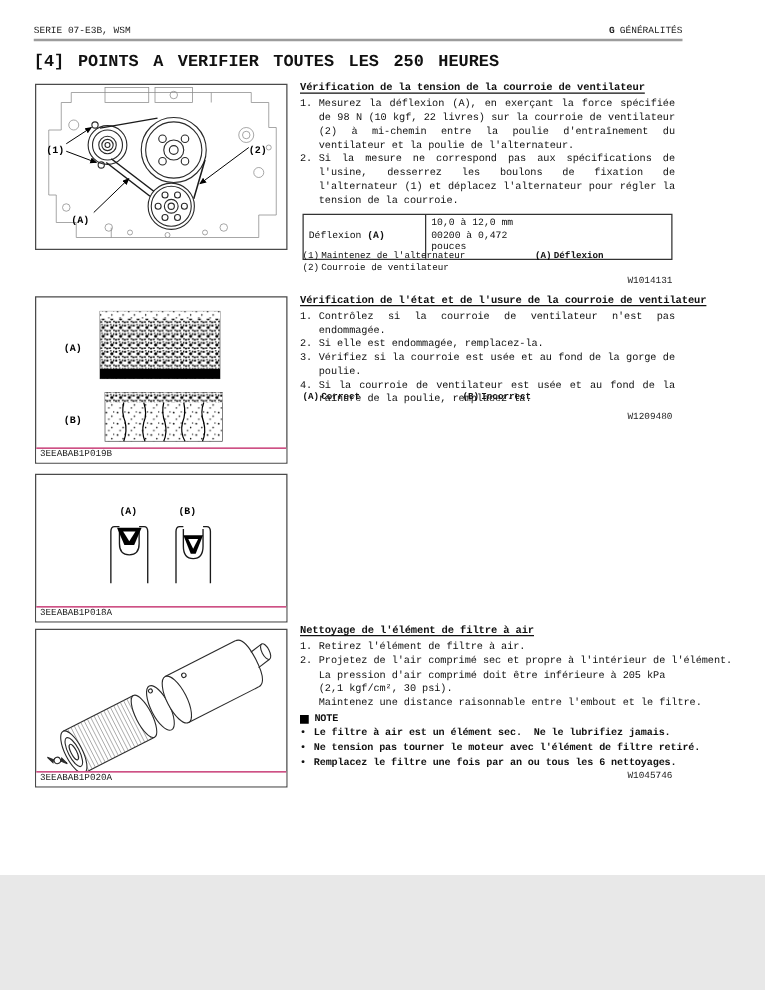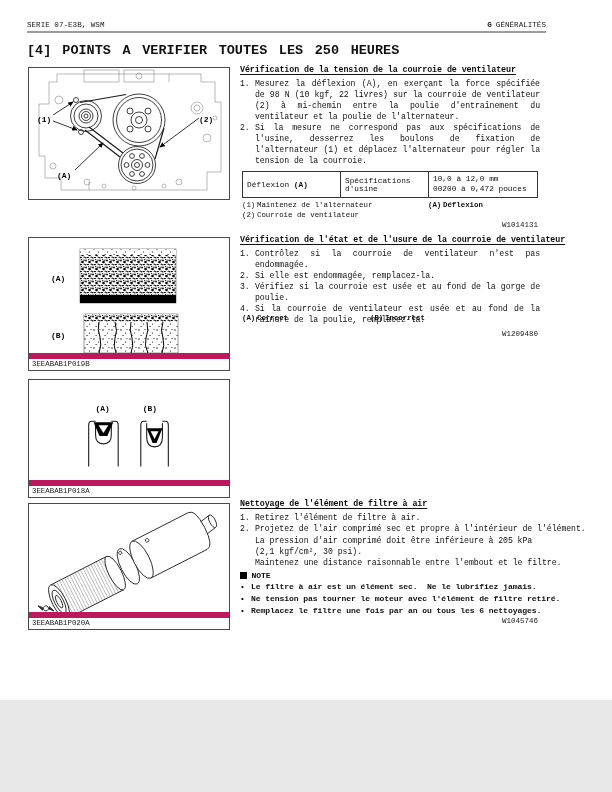--- a/index.html
+++ b/index.html
@@ -13,21 +13,21 @@
   .hdr-right .sec{font-weight:bold;margin-right:4px;}
   .hdr-rule{position:absolute;left:27px;right:66px;top:31px;height:2px;background:#9c9c9c;}
   
   .page-title{position:absolute;left:27px;top:43px;font-size:13.5px;font-weight:bold;white-space:nowrap;}
   .page-title .idx{margin-right:11px;}
   .page-title .txt{word-spacing:3.5px;}
   
   .fig{position:absolute;left:28px;width:202px;border:1px solid #4a4a4a;background:#fff;box-sizing:border-box;}
   .fig svg{display:block;width:100%;height:100%;}
   .fig-cap{position:absolute;left:0;right:0;bottom:0;padding:1px 0 2px 3px;font-size:7.4px;color:#222;background:transparent;}
-  .fig-cap.lined{border-top:6px solid #be185d;background:#fff;}
+  .fig-cap.lined{border-top:1px solid #be185d;background:#fff;}
   #fig1{top:67px;height:133px;}
   #fig2{top:237px;height:134px;}
   #fig3{top:379px;height:119px;}
   #fig4{top:503px;height:127px;}
   
   .content{position:absolute;left:240px;top:0;width:300px;}
   .sec-head{position:absolute;left:0;font-size:8.4px;font-weight:bold;letter-spacing:-0.1px;white-space:nowrap;
     text-decoration:underline;text-underline-offset:1.5px;}
   .body-block{position:absolute;left:0;right:0;font-size:8.2px;line-height:11px;letter-spacing:-0.05px;}
   .li{display:flex;}
@@ -311,23 +311,20 @@
       <div class="li">
         <span class="num">2.</span>
         <span class="txt">Si la mesure ne correspond pas aux spécifications de l'usine, desserrez les boulons de fixation de l'alternateur (1) et déplacez l'alternateur pour régler la tension de la courroie.</span>
       </div>
     </div>
 
     <div class="spec-table">
       <div class="cell">
         <span>Déflexion</span>&nbsp;<b>(A)</b>
       </div>
-      <div class="cell">
-        <span>Spécifications d'usine</span>
-      </div>
       <div class="cell vals">
         <div>10,0 à 12,0 mm</div>
         <div>00200 à 0,472 pouces</div>
       </div>
     </div>
 
     <div class="legend1">
       <div class="lg-row">
         <span class="lg-num">(1)</span>
         <span>Maintenez de l'alternateur</span>

